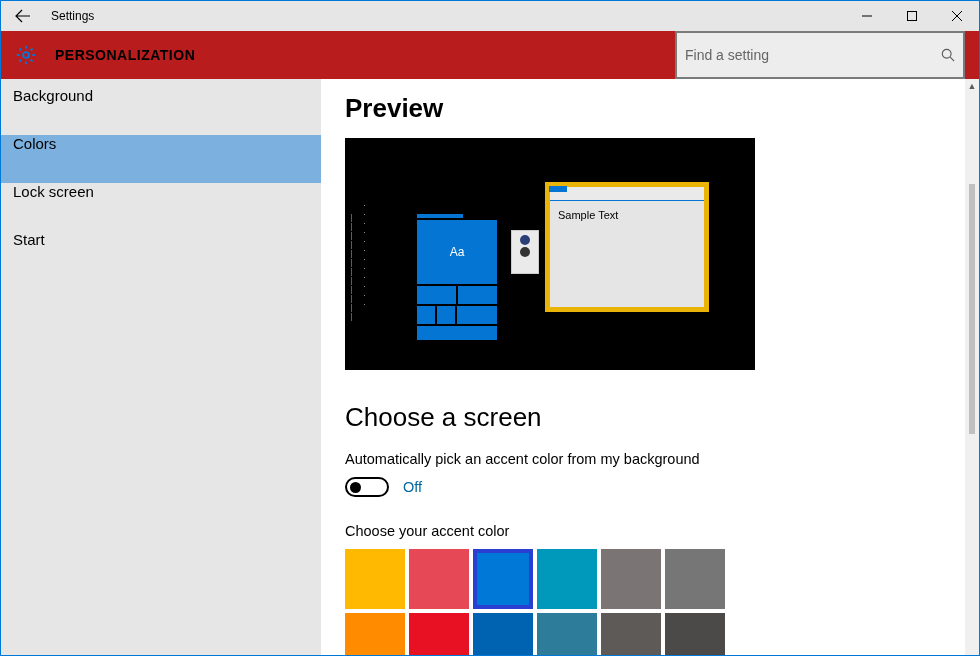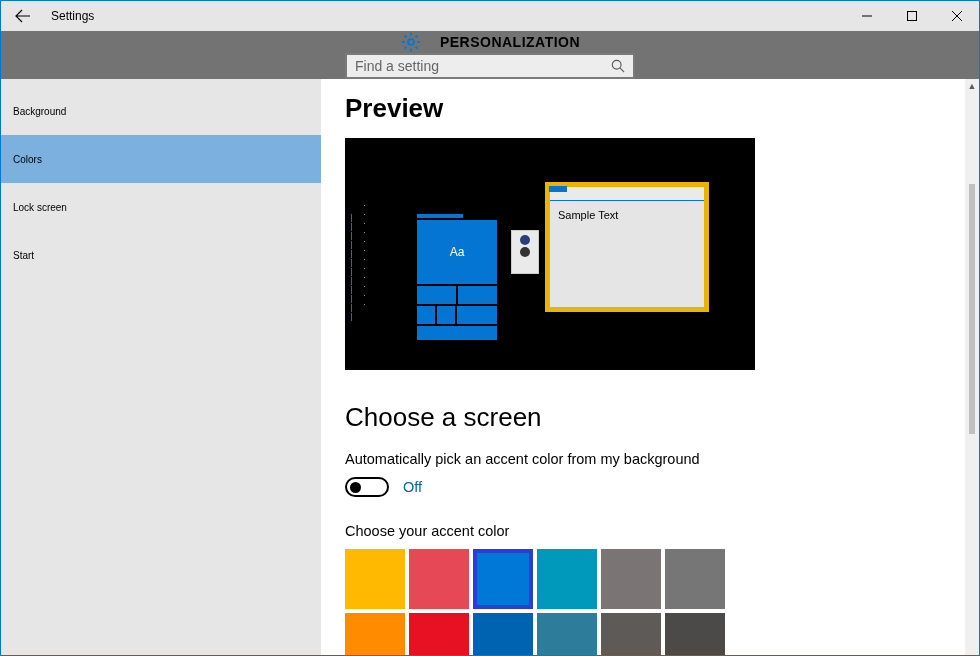--- a/index.html
+++ b/index.html
@@ -32,28 +32,27 @@
     display: flex; align-items: center; justify-content: center;
     cursor: default;
   }
   .win-btn svg { width: 10px; height: 10px; }
 
   
   .headerrow {
     height: 48px;
     display: flex; align-items: center; justify-content: space-between;
     padding: 0 14px 0 14px;
-    background: #737373;
-    flex-direction: column;
+    background: #b91c1c;
   }
   .hdr-left { display: flex; align-items: center; gap: 18px; }
   .gear { width: 22px; height: 22px; color:#0078d7; }
   .page-title { font-size: 14px; letter-spacing: .5px; font-weight: 600; color: #000; }
   .searchwrap {
-    width: 290px; height: 32px;
+    width: 290px; height: 48px;
     border: 2px solid #7a7a7a;
     background: #ededed;
     display: flex; align-items: center; justify-content: space-between;
     padding: 0 8px;
   }
   .searchwrap input {
     border: none; outline: none; background: transparent;
     font-size: 14px; color: #666; width: 100%;
   }
   .searchwrap input::placeholder { color: #666; }
@@ -61,23 +60,23 @@
 
   
   .body { flex: 1; display: flex; overflow: hidden; background: #e6e6e6; }
 
   .sidebar {
     width: 320px; flex: none;
     padding-top: 8px;
   }
   .nav-item {
     height: 48px;
-    display: flex; align-items: center;
+    display: flex; align-items: flex-start;
     padding-left: 12px;
-    font-size: 10px; color: #000;
+    font-size: 15px; color: #000;
     cursor: default;
   }
   .nav-item.active { background: #7cb0df; }
 
   .content-wrap {
     flex: 1; position: relative;
     background: #fff;
     display: flex;
   }
   .content {

